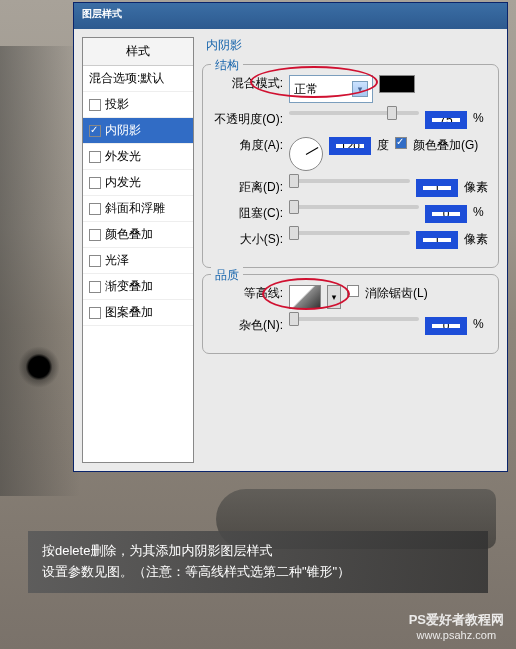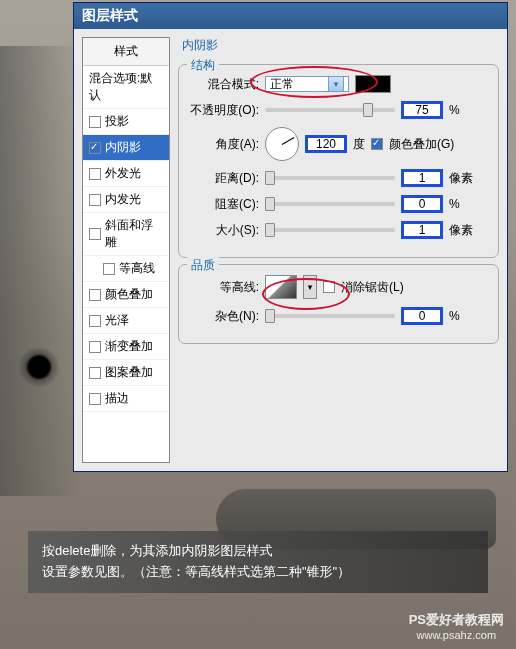--- a/index.html
+++ b/index.html
@@ -3,47 +3,47 @@
 <meta charset="utf-8">
 <style>
 * { box-sizing: border-box; margin: 0; padding: 0; font-family: "SimSun", Arial, sans-serif; }
 body { width: 516px; height: 649px; background: #000; position: relative; overflow: hidden; }
 .bg-image { position: absolute; inset: 0; background: linear-gradient(180deg, #a8a299 0%, #9c958b 35%, #8e867b 50%, #7a726a 100%); }
 .bullet-hole { position: absolute; left: 18px; top: 346px; width: 42px; height: 42px; background: radial-gradient(circle, #000 0%, #000 35%, rgba(0,0,0,0.3) 45%, transparent 70%); border-radius: 50%; }
 .car-trim { position: absolute; left: 0; top: 46px; width: 80px; height: 450px; background: linear-gradient(90deg, rgba(60,60,58,0.5), transparent); }
 .car-bumper { position: absolute; bottom: 100px; right: 20px; width: 280px; height: 60px; background: linear-gradient(180deg, #4a4a48, #2a2a28); border-radius: 30px 10px 10px 30px; opacity: 0.6; }
 
 .dialog { position: absolute; left: 73px; top: 2px; width: 435px; height: 470px; background: #eaeaea; border: 1px solid #0a246a; }
-.titlebar { height: 26px; background: linear-gradient(180deg, #3b6ea5, #2d5a8f); color: #fff; padding: 4px 8px; font-size: 14px; font-weight: bold; }
+.titlebar { height: 26px; background: linear-gradient(180deg, #3b6ea5, #2d5a8f); color: #fff; padding: 4px 8px; font-size: 10px; font-weight: bold; }
 .dialog-body { display: flex; height: calc(100% - 26px); padding: 8px; gap: 8px; }
 
-.sidebar { width: 88px; border: 1px solid #888; background: #fff; display: flex; flex-direction: column; }
+.sidebar { width: 112px; border: 1px solid #888; background: #fff; display: flex; flex-direction: column; }
 .sidebar-header { padding: 5px; text-align: center; font-size: 12px; border-bottom: 1px solid #ccc; background: #f4f4f4; }
 .sidebar-item { padding: 4px 6px; font-size: 12px; border-bottom: 1px solid #eee; display: flex; align-items: center; gap: 4px; cursor: pointer; }
 .sidebar-item.selected { background: #316cc5; color: #fff; }
 .sidebar-item.sub { padding-left: 20px; }
 .chk { width: 12px; height: 12px; border: 1px solid #888; background: #fff; display: inline-block; flex-shrink: 0; }
 .chk.checked { background: #316cc5; position: relative; }
 .chk.checked::after { content: '✓'; color: #fff; font-size: 10px; position: absolute; left: 0; top: -2px; }
 
 .main { flex: 1; display: flex; flex-direction: column; gap: 6px; }
 .fieldset { border: 1px solid #aaa; border-radius: 7px; padding: 10px 10px 10px 10px; position: relative; }
 .fieldset-legend { position: absolute; top: -8px; left: 8px; background: #eaeaea; padding: 0 4px; font-size: 12px; color: #1966ad; }
 .section-title { font-size: 12px; color: #1966ad; margin-bottom: 4px; padding-left: 4px; }
 
-.row { display: flex; align-items: center; gap: 6px; margin-bottom: 8px; font-size: 12px; }
+.row { display: flex; gap: 6px; margin-bottom: 8px; font-size: 12px; }
 .row label { min-width: 70px; text-align: right; }
-.dropdown { width: 84px; height: 16px; border: 1px solid #7b9ebd; background: #fff; display: flex; align-items: center; padding: 0 4px; font-size: 12px; justify-content: space-between; }
+.dropdown { width: 84px; height: 28px; border: 1px solid #7b9ebd; background: #fff; display: flex; align-items: center; padding: 0 4px; font-size: 12px; justify-content: space-between; }
 .dropdown-arrow { width: 16px; height: 16px; background: linear-gradient(180deg,#cce2ff,#a8c8f0); border: 1px solid #7b9ebd; display: flex; align-items: center; justify-content: center; font-size: 9px; color: #4a6a9a; }
 .color-swatch { width: 36px; height: 18px; background: #000; border: 1px solid #888; }
 .slider { flex: 1; height: 4px; background: #ccc; position: relative; border-radius: 2px; max-width: 130px; }
 .slider::before { content:''; position:absolute; width:8px; height:12px; background:#ddd; border:1px solid #888; top:-5px; border-radius:1px; }
 .slider.v75::before { left: 75%; }
 .slider.v0::before { left: 0; }
-.input-num { width: 42px; height: 18px; border: 3px solid #1d4ed8; background: #fff; text-align: center; font-size: 12px; padding: 1px; }
+.input-num { width: 42px; height: 18px; border: 7px solid #1d4ed8; background: #fff; text-align: center; font-size: 12px; padding: 1px; }
 .angle-dial { width: 34px; height: 34px; border: 1px solid #888; border-radius: 50%; background: #fff; position: relative; }
 .angle-dial::after { content:''; position:absolute; width: 14px; height:1px; background:#000; left:50%; top:50%; transform-origin:left; transform:rotate(-30deg); }
 .unit { font-size: 12px; }
 
 .ellipse-highlight { position: absolute; border: 2px solid #d01030; border-radius: 50%; pointer-events: none; }
 .hl1 { left: 250px; top: 66px; width: 128px; height: 32px; }
 .hl2 { left: 262px; top: 278px; width: 88px; height: 32px; }
 
 .contour-preview { width: 32px; height: 24px; border: 1px solid #888; background: linear-gradient(135deg, #fff 0%, #fff 45%, #888 50%, #333 100%); position:relative; }
 .contour-arrow { width: 14px; height: 24px; border: 1px solid #888; background: #ddd; display:flex; align-items:center; justify-content:center; font-size:9px; }
@@ -84,43 +84,35 @@
           <span>外发光</span>
         </div>
       <div class="sidebar-item">
           <span class="chk"></span>
           <span>内发光</span>
         </div>
       <div class="sidebar-item">
           <span class="chk"></span>
           <span>斜面和浮雕</span>
         </div>
-      <div class="sidebar-item sub">
-          <span class="chk"></span>
-          <span>等高线</span>
-        </div>
       <div class="sidebar-item">
           <span class="chk"></span>
           <span>颜色叠加</span>
         </div>
       <div class="sidebar-item">
           <span class="chk"></span>
           <span>光泽</span>
         </div>
       <div class="sidebar-item">
           <span class="chk"></span>
           <span>渐变叠加</span>
         </div>
       <div class="sidebar-item">
           <span class="chk"></span>
           <span>图案叠加</span>
-        </div>
-      <div class="sidebar-item">
-          <span class="chk"></span>
-          <span>描边</span>
         </div>
     </div>
 
     <div class="main">
       <div class="section-title">内阴影</div>
 
       <div class="fieldset">
         <div class="fieldset-legend">结构</div>
 
         <div class="row">

